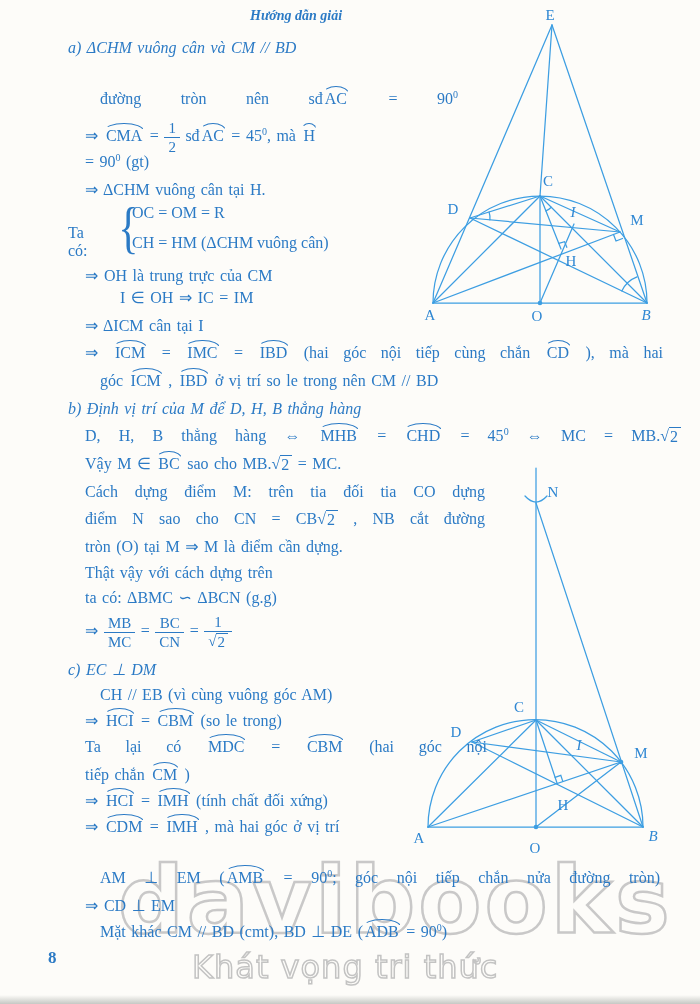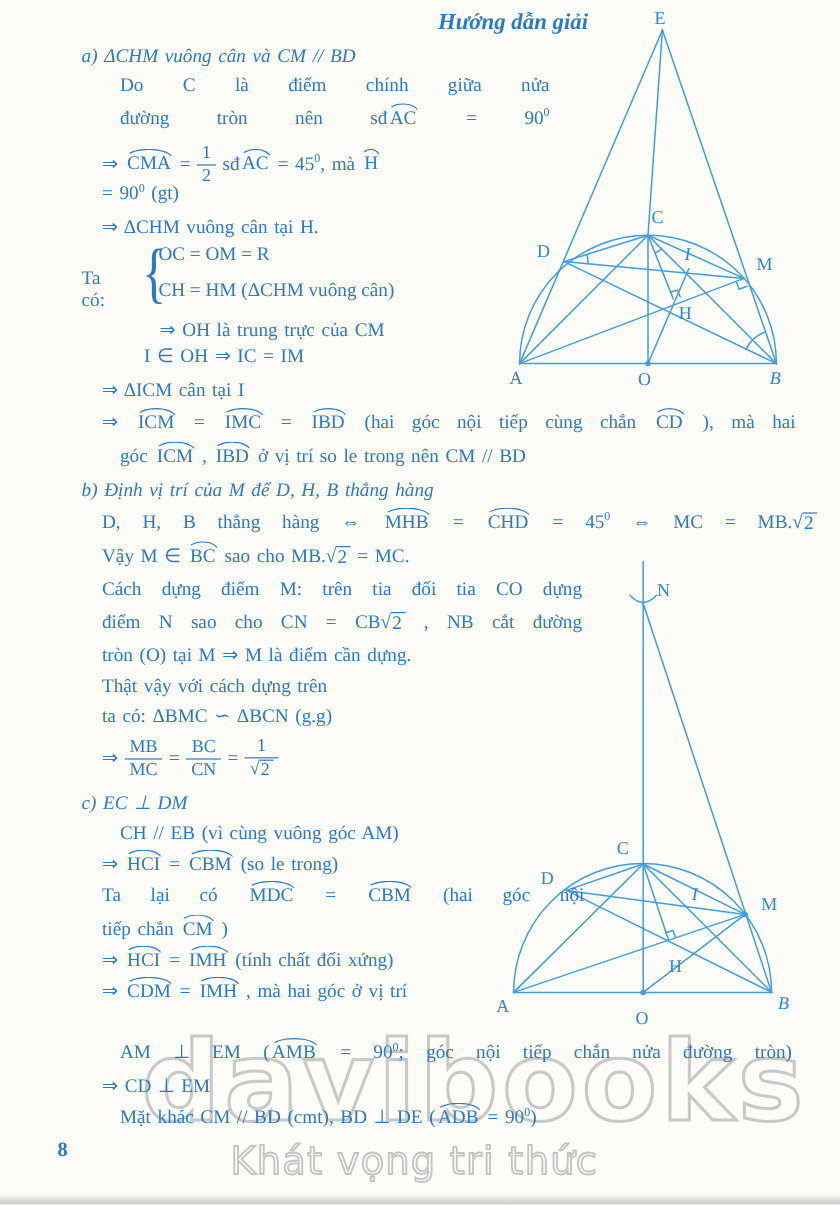--- a/index.html
+++ b/index.html
@@ -29,22 +29,22 @@
     border-radius:50% 50% 0 0 / 100% 100% 0 0;
   }
   sup{font-size:10px;line-height:0;}
   .frac{display:inline-block;vertical-align:middle;text-align:center;line-height:1.08;font-size:15px;}
   .frac .num{display:block;border-bottom:1.3px solid currentColor;padding:0 4px 1px;}
   .frac .den{display:block;padding:1px 4px 0;}
   .sq{display:inline-flex;align-items:flex-start;}
   .sq .rt{line-height:1.1;}
   .sq .ov{border-top:1.3px solid currentColor;padding:0 3px 0 1px;line-height:1.15;}
   #title{
-    position:absolute;left:250px;top:8px;width:240px;text-align:right;
-    font-size:19px;font-weight:bold;font-style:italic;color:var(--txt);
+    position:absolute;left:250px;top:8px;width:240px;text-align:left;
+    font-size:14px;font-weight:bold;font-style:italic;color:var(--txt);
   }
   #brace-block{position:absolute;left:68px;top:200px;color:var(--txt);font-size:16px;}
   #brace-label{position:absolute;left:0;top:24px;}
   #brace-glyph{
     position:absolute;left:47px;top:-4px;font-size:56px;line-height:64px;
     font-weight:400;transform:scaleX(.75);
   }
   .brace-row{position:absolute;left:64px;white-space:nowrap;}
   #brace-row-1{top:4px;}
   #brace-row-2{top:34px;}
@@ -162,26 +162,25 @@
     </g>
   </svg>
 
   <div id="watermark-main">davibooks</div>
   <div id="watermark-sub">Khát vọng tri thức</div>
 
   <div id="page-number">8</div>
   <div id="bottom-edge"></div>
 
 <div class="line it" style="left: 68px; top: 38px; text-align: center;"><span>a) ΔCHM vuông cân và CM // BD</span></div>
-    <div class="line j" style="left: 100px; top: 62px; width: 358px;"><span>Do C là điểm chính giữa nửa</span></div>
     <div class="line j" style="left: 100px; top: 89px; width: 358px;"><span>đường tròn nên sđ</span><span class="arc">AC</span><span> = 90</span><sup>0</sup></div>
     <div class="line" style="left: 85px; top: 120px;"><span>⇒ </span><span class="arc">CMA</span><span> = </span><span class="frac"><span class="num">1</span><span class="den">2</span></span><span> sđ</span><span class="arc">AC</span><span> = 45</span><sup>0</sup><span>, mà </span><span class="arc">H</span></div>
     <div class="line" style="left: 85px; top: 152px;"><span>= 90</span><sup>0</sup><span> (gt)</span></div>
     <div class="line" style="left: 85px; top: 180px;"><span>⇒ ΔCHM vuông cân tại H.</span></div>
-    <div class="line" style="left: 85px; top: 266px; margin-left: 48px;"><span>⇒ OH là trung trực của CM</span></div>
+    <div class="line" style="left: 85px; top: 266px;"><span>⇒ OH là trung trực của CM</span></div>
     <div class="line" style="left: 96px; top: 288px; margin-left: 24px;"><span>I ∈ OH ⇒ IC = IM</span></div>
     <div class="line" style="left: 85px; top: 316px;"><span>⇒ ΔICM cân tại I</span></div>
     <div class="line j" style="left: 85px; top: 343px; width: 578px;"><span>⇒ </span><span class="arc">ICM</span><span> = </span><span class="arc">IMC</span><span> = </span><span class="arc">IBD</span><span> (hai góc nội tiếp cùng chắn </span><span class="arc">CD</span><span> ), mà hai</span></div>
     <div class="line" style="left: 100px; top: 371px;"><span>góc </span><span class="arc">ICM</span><span> , </span><span class="arc">IBD</span><span> ở vị trí so le trong nên CM // BD</span></div>
     <div class="line it" style="left: 68px; top: 399px;"><span>b) Định vị trí của M để D, H, B thẳng hàng</span></div>
     <div class="line j" style="left: 85px; top: 426px; width: 596px;"><span>D, H, B thẳng hàng ⇔ </span><span class="arc">MHB</span><span> = </span><span class="arc">CHD</span><span> = 45</span><sup>0</sup><span> ⇔ MC = MB.</span><span class="sq">
         <span class="rt">√</span>
         <span class="ov">2</span>
       </span></div>
     <div class="line" style="left: 85px; top: 454px;"><span>Vậy M ∈ </span><span class="arc">BC</span><span> sao cho MB.</span><span class="sq">

